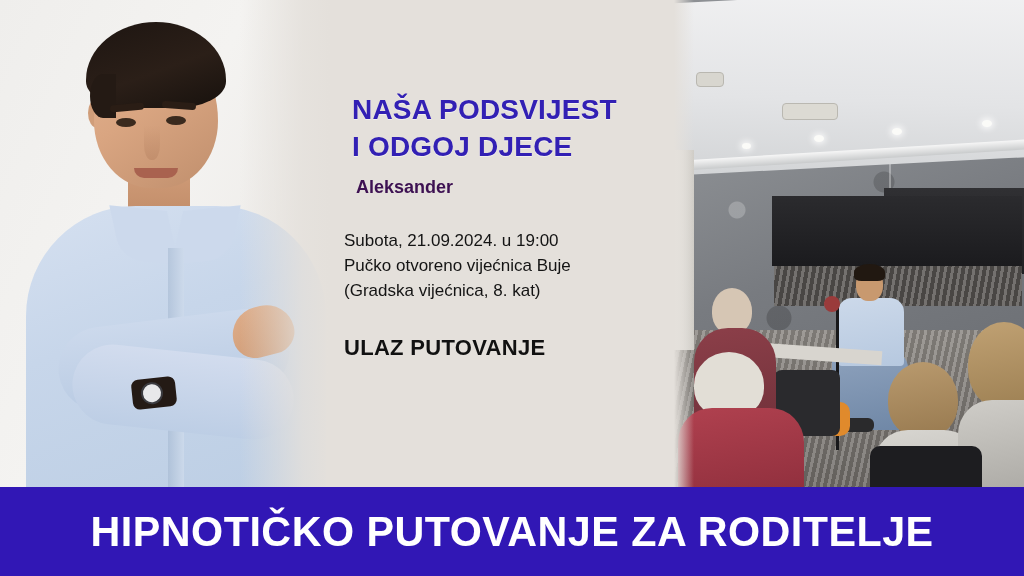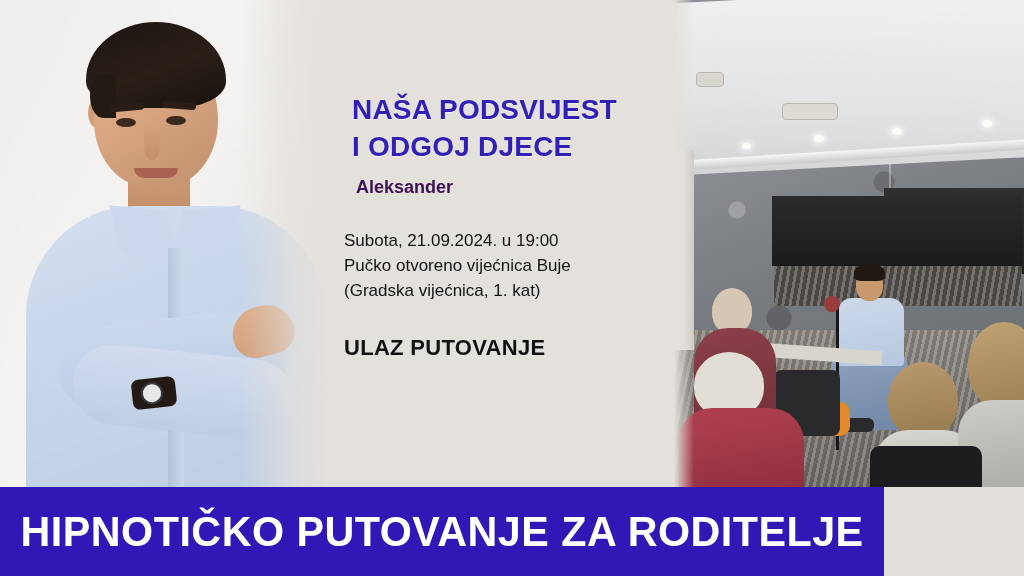--- a/index.html
+++ b/index.html
@@ -443,21 +443,21 @@
     font-size: 22px;
     font-weight: bold;
     letter-spacing: 0.3px;
   }
 
   
   .banner {
     position: absolute;
     left: 0;
     top: 487px;
-    width: 884px;
+    width: 1024px;
     height: 89px;
     background: #3117b5;
     z-index: 60;
     display: flex;
     align-items: center;
     justify-content: center;
   }
   .banner-text {
     color: #ffffff;
     font-size: 43px;
@@ -550,21 +550,21 @@
       <span class="ln">I ODGOJ DJECE</span>
     </h1>
 
     <div class="speaker">
       <span class="ln">Aleksander</span>
     </div>
 
     <div class="details">
       <span class="ln">Subota, 21.09.2024. u 19:00</span>
       <span class="ln">Pučko otvoreno vijećnica Buje</span>
-      <span class="ln">(Gradska vijećnica, 1. kat)</span>
+      <span class="ln">(Gradska vijećnica, 8. kat)</span>
     </div>
 
     <div class="free">ULAZ PUTOVANJE</div>
 
   </div>
 
   <div class="banner">
     <div class="banner-text">HIPNOTIČKO PUTOVANJE ZA RODITELJE</div>
   </div>
 

